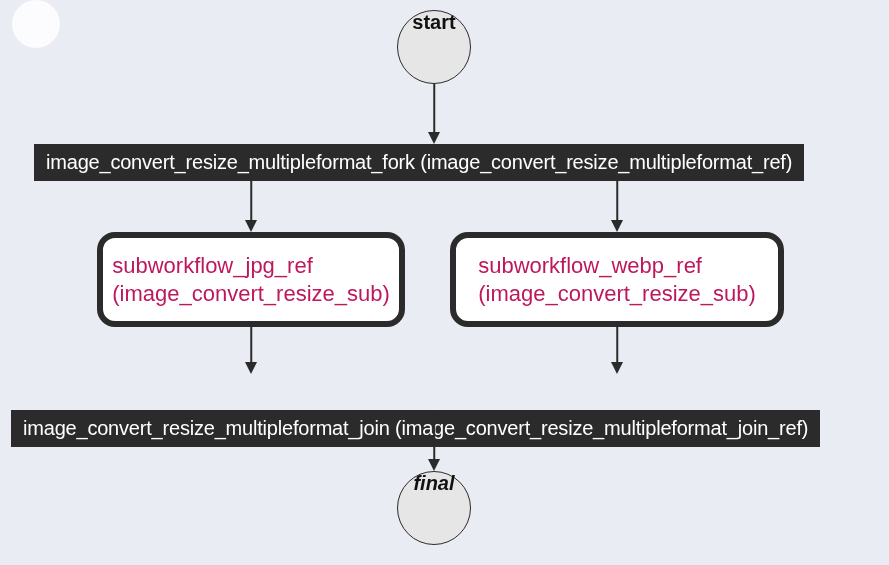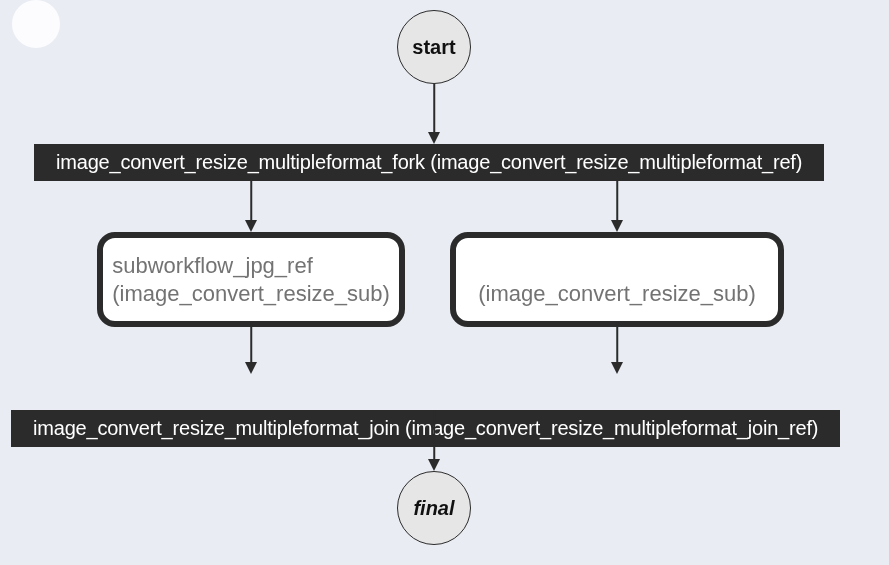--- a/index.html
+++ b/index.html
@@ -7,49 +7,48 @@
     width: 889px;
     height: 565px;
     background: #e9ecf3;
     font-family: -apple-system, BlinkMacSystemFont, "Segoe UI", Helvetica, Arial, sans-serif;
     position: relative;
     overflow: hidden;
   }
   .node {
     position: absolute;
     display: flex;
-    align-items: center;
     justify-content: center;
   }
   .terminal {
     width: 74px;
     height: 74px;
     border-radius: 50%;
     background: #e6e6e6;
     border: 1.5px solid #2b2b2b;
     font-weight: 700;
     font-size: 20px;
     color: #111;
   }
   .bar {
     background: #2b2b2b;
     color: #fff;
-    padding: 7px 22px;
+    padding: 7px 12px;
     font-size: 20px;
     font-weight: 400;
     white-space: nowrap;
     letter-spacing: -0.2px;
   }
   .subwf {
     background: #fff;
     border: 6px solid #2b2b2b;
     border-radius: 18px;
     padding: 14px 22px;
     font-size: 22px;
-    color: #737373;
+    color: #be185d;
     line-height: 1.25;
     font-weight: 400;
   }
   .arrowhead {
     position: absolute;
     width: 0; height: 0;
     border-left: 6px solid transparent;
     border-right: 6px solid transparent;
     border-top: 12px solid #2b2b2b;
     transform: translateX(-50%);
@@ -93,21 +92,21 @@
 
 <div class="node subwf" style="left:97px; top:232px; width:308px;">
   <div>
     <span>subworkflow_jpg_ref</span><br>
     <span>(image_convert_resize_sub)</span>
   </div>
 </div>
 
 <div class="node subwf" style="left:450px; top:232px; width:334px;">
   <div>
-    <br>
+    <span>subworkflow_webp_ref</span><br>
     <span>(image_convert_resize_sub)</span>
   </div>
 </div>
 
 <div class="vline" style="left:251px; top:322px; height:40px;"></div>
 <div class="arrowhead" style="left:251px; top:362px;"></div>
 
 <div class="vline" style="left:617px; top:322px; height:40px;"></div>
 <div class="arrowhead" style="left:617px; top:362px;"></div>
 

